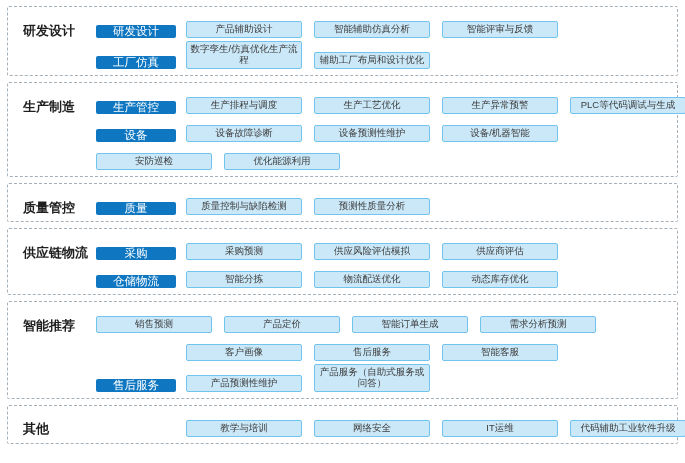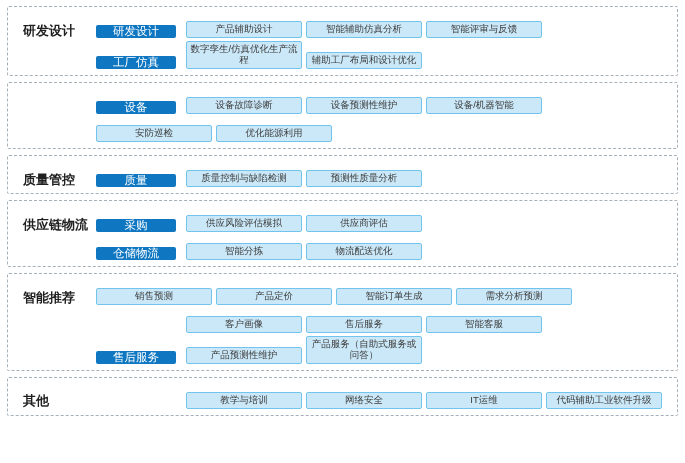--- a/index.html
+++ b/index.html
@@ -33,21 +33,21 @@
   }
   .subcat{
     width:80px;flex:0 0 80px;margin-right:10px;
     background:var(--subcat-bg);color:var(--subcat-text);
     font-size:11.5px;border-radius:2px;
     display:flex;align-items:center;justify-content:center;
     text-align:center;line-height:1.1;
   }
   .subcat-spacer{width:80px;flex:0 0 80px;margin-right:10px;background:transparent;}
   .item{
-    width:116px;flex:0 0 116px;margin-right:4px;
+    width:116px;flex:0 0 116px;margin-right:12px;
     background:var(--item-bg);
     border:1px solid var(--item-border);
     border-radius:2px;
     color:#3a3a3a;font-size:9.5px;line-height:1.15;
     display:flex;align-items:center;justify-content:center;
     text-align:center;padding:2px 2px;
   }
 </style>
 </head>
 <body>
@@ -63,20 +63,28 @@
       </div>
       <div class="row">
         <div class="cat-cell"></div>
         <div class="subcat">工厂仿真</div>
         <div class="item">数字孪生/仿真优化生产流程</div>
         <div class="item">辅助工厂布局和设计优化</div>
       </div>
     </div>
     <div class="section">
       <div class="row">
+        <div class="cat-cell">生产制造</div>
+        <div class="subcat">生产管控</div>
+        <div class="item">生产排程与调度</div>
+        <div class="item">生产工艺优化</div>
+        <div class="item">生产异常预警</div>
+        <div class="item">PLC等代码调试与生成</div>
+      </div>
+      <div class="row">
         <div class="cat-cell"></div>
         <div class="subcat">设备</div>
         <div class="item">设备故障诊断</div>
         <div class="item">设备预测性维护</div>
         <div class="item">设备/机器智能</div>
       </div>
       <div class="row">
         <div class="cat-cell"></div>
         <div class="item">安防巡检</div>
         <div class="item">优化能源利用</div>
@@ -87,28 +95,30 @@
         <div class="cat-cell">质量管控</div>
         <div class="subcat">质量</div>
         <div class="item">质量控制与缺陷检测</div>
         <div class="item">预测性质量分析</div>
       </div>
     </div>
     <div class="section">
       <div class="row">
         <div class="cat-cell">供应链物流</div>
         <div class="subcat">采购</div>
+        <div class="item">采购预测</div>
         <div class="item">供应风险评估模拟</div>
         <div class="item">供应商评估</div>
       </div>
       <div class="row">
         <div class="cat-cell"></div>
         <div class="subcat">仓储物流</div>
         <div class="item">智能分拣</div>
         <div class="item">物流配送优化</div>
+        <div class="item">动态库存优化</div>
       </div>
     </div>
     <div class="section">
       <div class="row">
         <div class="cat-cell">智能推荐</div>
         <div class="item">销售预测</div>
         <div class="item">产品定价</div>
         <div class="item">智能订单生成</div>
         <div class="item">需求分析预测</div>
       </div>

